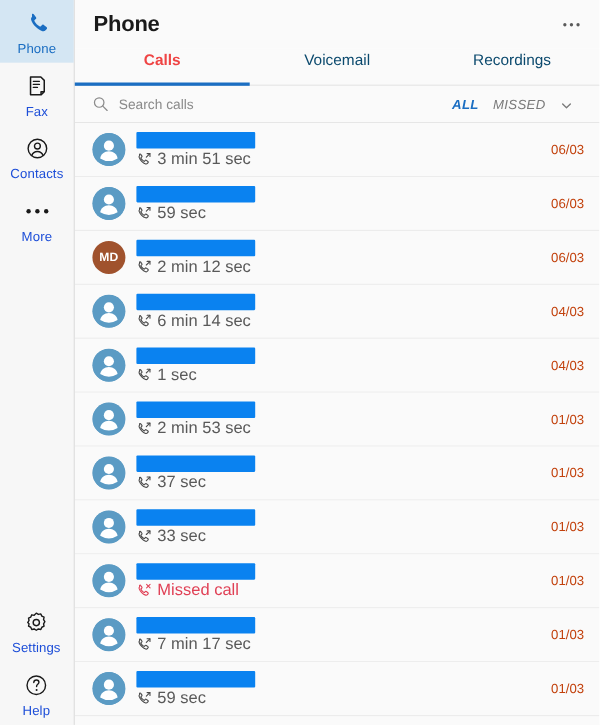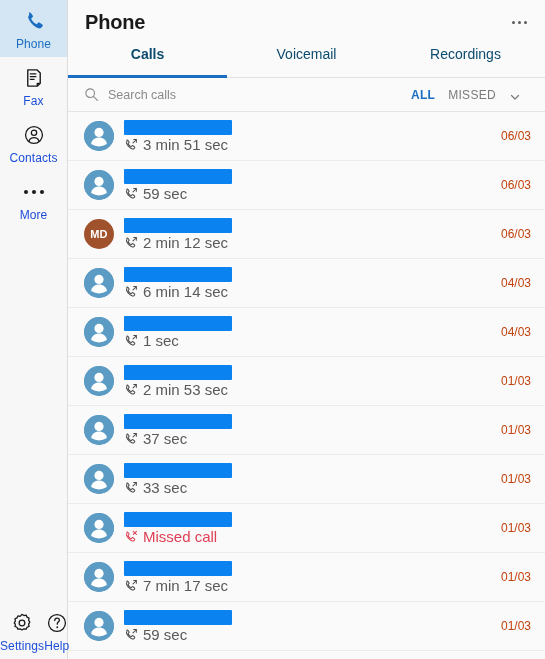--- a/index.html
+++ b/index.html
@@ -25,21 +25,21 @@
     border-right: 1px solid #dcdcdc;
     display: flex;
     flex-direction: column;
     flex: 0 0 68px;
     position: relative;
   }
   .nav-top { display: flex; flex-direction: column; }
   .nav-bottom {
     position: absolute;
     bottom: 0; left: 0; right: 1px;
-    display: flex; flex-direction: row;
+    display: flex; flex-direction: column;
   }
   .nav-item {
     display: flex;
     flex-direction: column;
     align-items: center;
     justify-content: center;
     padding: 8px 0 6px 0;
     cursor: pointer;
     color: #1d4ed8;
     user-select: none;
@@ -117,21 +117,21 @@
     flex: 1 1 0;
     display: flex;
     align-items: flex-start;
     justify-content: center;
     font-size: 14px;
     color: #0c4a6e;
     cursor: pointer;
     position: relative;
     padding-top: 2px;
   }
-  .tab.active { color: #0c4a6e; font-weight: bold; }
+  .tab.active { color: #ef4444; font-weight: bold; }
   .tab.active::after {
     content: "";
     position: absolute;
     left: 0; right: 0; bottom: -1px;
     height: 3px;
     background: #1b6ec2;
   }
 
   
   .searchbar {
@@ -155,20 +155,21 @@
     padding: 0;
   }
   .search-input::placeholder { color: #8a8a8a; }
   .filters { display: flex; align-items: center; gap: 13px; }
   .filter-btn {
     font-size: 12px;
     letter-spacing: .3px;
     color: #7a7a7a;
     cursor: pointer;
     white-space: nowrap;
+    font-style: italic;
   }
   .filter-btn.active { color: #1b6ec2; font-weight: bold; }
   .chevron { width: 12px; height: 12px; cursor: pointer; }
 
   
   .calls {
     flex: 1 1 auto;
     overflow: hidden;
     background: #fafafa;
   }

